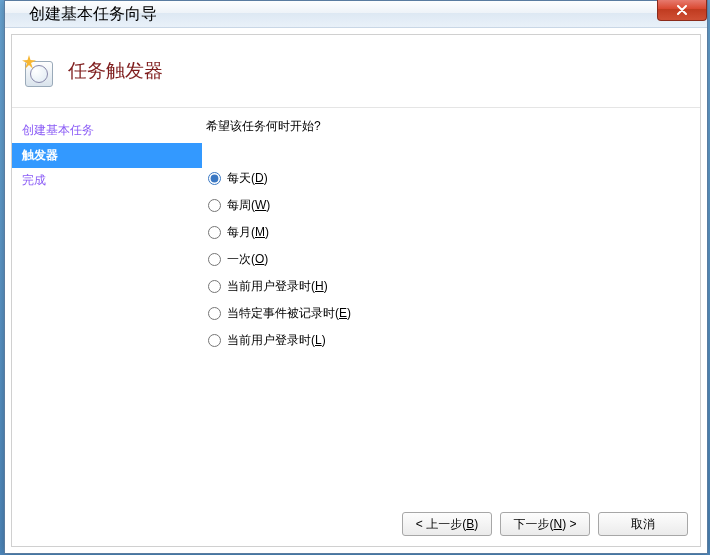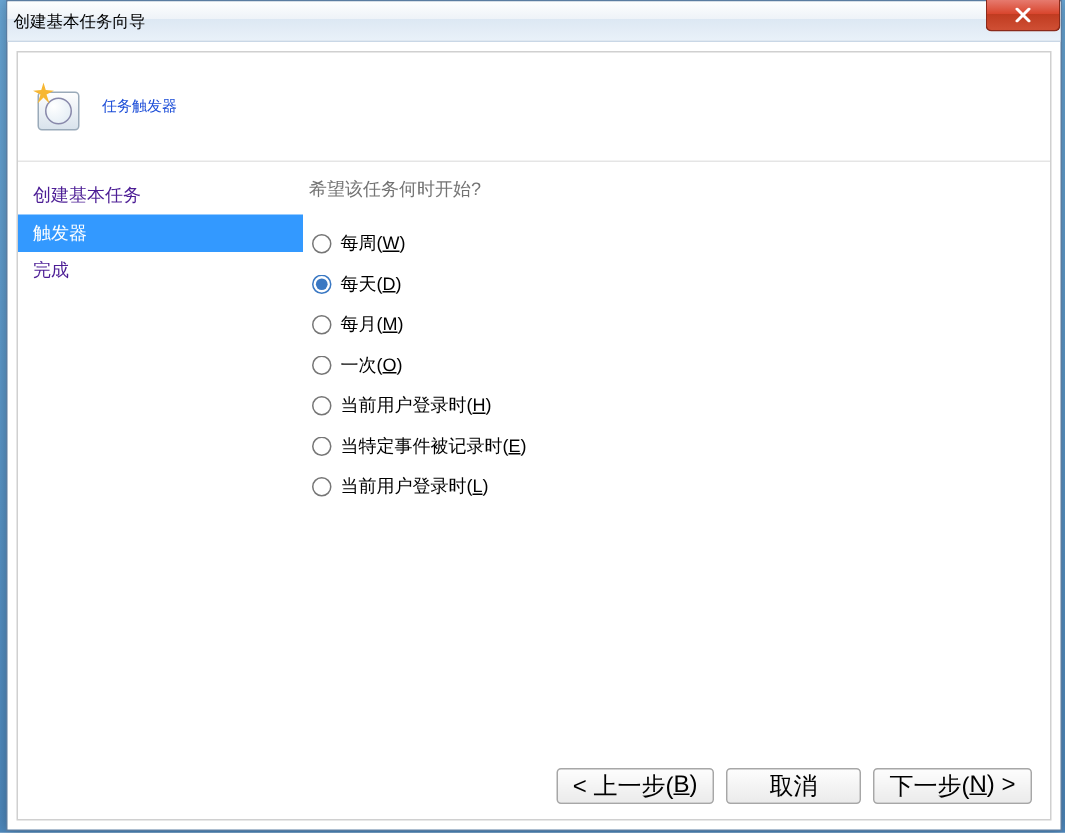--- a/index.html
+++ b/index.html
@@ -26,23 +26,23 @@
   }
   .titlebar {
     height: 26px;
     background: linear-gradient(to bottom, #fdfefe 0%, #eef3f8 45%, #dde8f3 46%, #e9f1f9 100%);
     border-bottom: 1px solid #c9d7e6;
     display: flex;
     align-items: center;
     position: relative;
   }
   .titlebar-title {
-    margin-left: 4px;
+    margin-left: 24px;
     color: #000;
-    font-size: 11px;
+    font-size: 16px;
   }
   .close-btn {
     position: absolute;
     right: 0;
     top: -1px;
     width: 48px;
     height: 20px;
     background: linear-gradient(to bottom, #e67a6e 0%, #d9472f 45%, #c03b20 46%, #cf4f34 100%);
     border: 1px solid #8b2a1a;
     border-top: none;
@@ -98,52 +98,53 @@
   }
   .header-icon .spark {
     position: absolute;
     left: 0;
     top: 0;
     width: 14px;
     height: 14px;
     color: #f5a623;
   }
   .header-title {
-    font-size: 10px;
-    color: #1d4ed8;
+    font-size: 19px;
+    color: #7f1d1d;
   }
   .body-area {
     flex: 1;
     display: flex;
     position: relative;
   }
   .sidebar {
     width: 190px;
     padding-top: 10px;
   }
   .side-item {
     padding: 4px 8px 4px 10px;
-    color: #4c1d95;
+    color: #8b5cf6;
     cursor: default;
     line-height: 17px;
   }
   .side-item.selected {
     background: #3399ff;
     color: #fff;
+    font-weight: bold;
   }
   .side-sub {
     padding-left: 32px;
   }
   .content {
     flex: 1;
     padding: 10px 10px 10px 4px;
   }
   .prompt {
-    margin-bottom: 14px;
-    color: #737373;
+    margin-bottom: 30px;
+    color: #000000;
   }
   .radio-row {
     display: flex;
     align-items: center;
     height: 27px;
     margin-left: 2px;
   }
   .radio-row input[type=radio] {
     margin: 0 6px 0 0;
     accent-color: #3a78c3;
@@ -161,21 +162,21 @@
     padding-right: 12px;
     gap: 8px;
   }
   .btn {
     min-width: 90px;
     height: 24px;
     padding: 0 10px;
     background: linear-gradient(to bottom, #fdfdfd, #ebebeb);
     border: 1px solid #a7a7a7;
     border-radius: 3px;
-    font-size: 16px;
+    font-size: 12px;
     font-family: inherit;
     cursor: pointer;
     display: flex;
     align-items: center;
     justify-content: center;
     color: #000;
   }
 </style>
 </head>
 <body>
@@ -209,26 +210,26 @@
       <div class="sidebar" id="sidebar">
           <div class="side-item"><span>创建基本任务</span></div>
           <div class="side-item selected"><span>触发器</span></div>
           <div class="side-item"><span>完成</span></div>
         </div>
 
       <div class="content">
         <div class="prompt">希望该任务何时开始?</div>
         <div id="options">
             <div class="radio-row">
+              <input type="radio" name="trigger" id="opt0" checked="" style="">
+              <label for="opt0"><span>每天(</span><span class="underline">D</span><span>)</span></label>
+            </div>
+            <div class="radio-row">
               <input type="radio" name="trigger" id="opt1" style="">
               <label for="opt1"><span>每周(</span><span class="underline">W</span><span>)</span></label>
-            </div>
-            <div class="radio-row">
-              <input type="radio" name="trigger" id="opt0" checked="" style="">
-              <label for="opt0"><span>每天(</span><span class="underline">D</span><span>)</span></label>
             </div>
             <div class="radio-row">
               <input type="radio" name="trigger" id="opt2" style="">
               <label for="opt2"><span>每月(</span><span class="underline">M</span><span>)</span></label>
             </div>
             <div class="radio-row">
               <input type="radio" name="trigger" id="opt3" style="">
               <label for="opt3"><span>一次(</span><span class="underline">O</span><span>)</span></label>
             </div>
             <div class="radio-row">
@@ -248,23 +249,23 @@
 
     </div>
 
     <div class="footer">
       <button class="btn">
         <span>&lt; 上一步(</span>
           <span class="underline">B</span>
           <span>)</span>
       </button>
       <button class="btn">
-        <span>取消</span>
-      </button>
-      <button class="btn">
         <span>下一步(</span>
           <span class="underline">N</span>
           <span>) &gt;</span>
       </button>
+      <button class="btn">
+        <span>取消</span>
+      </button>
     </div>
 
   </div>
 </div>
 
 </body></html>

